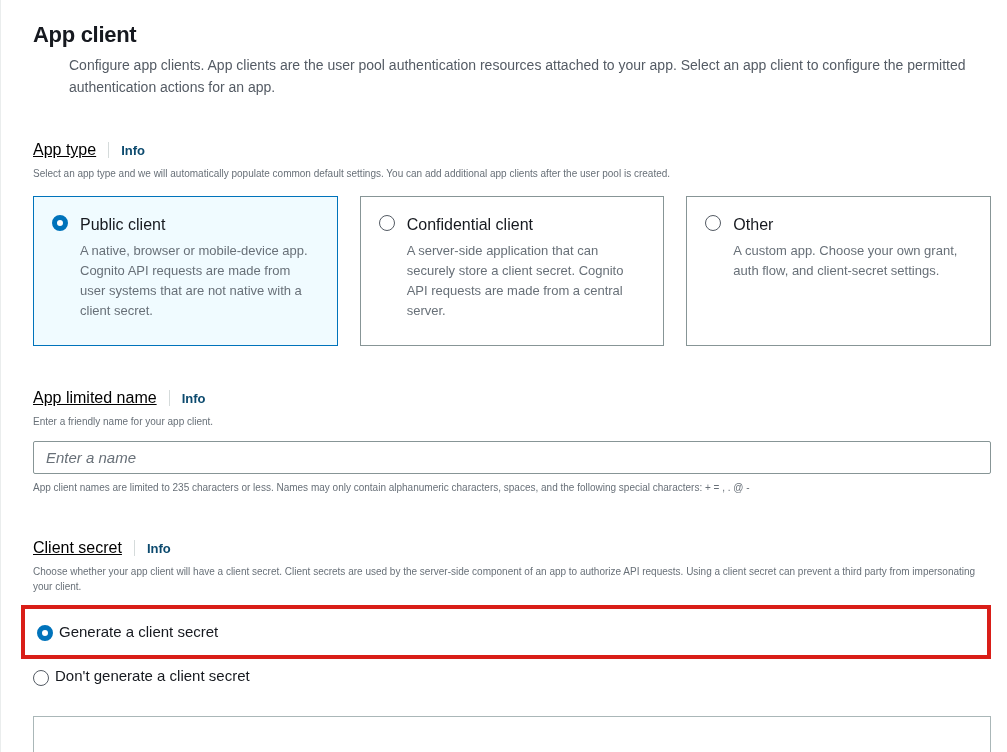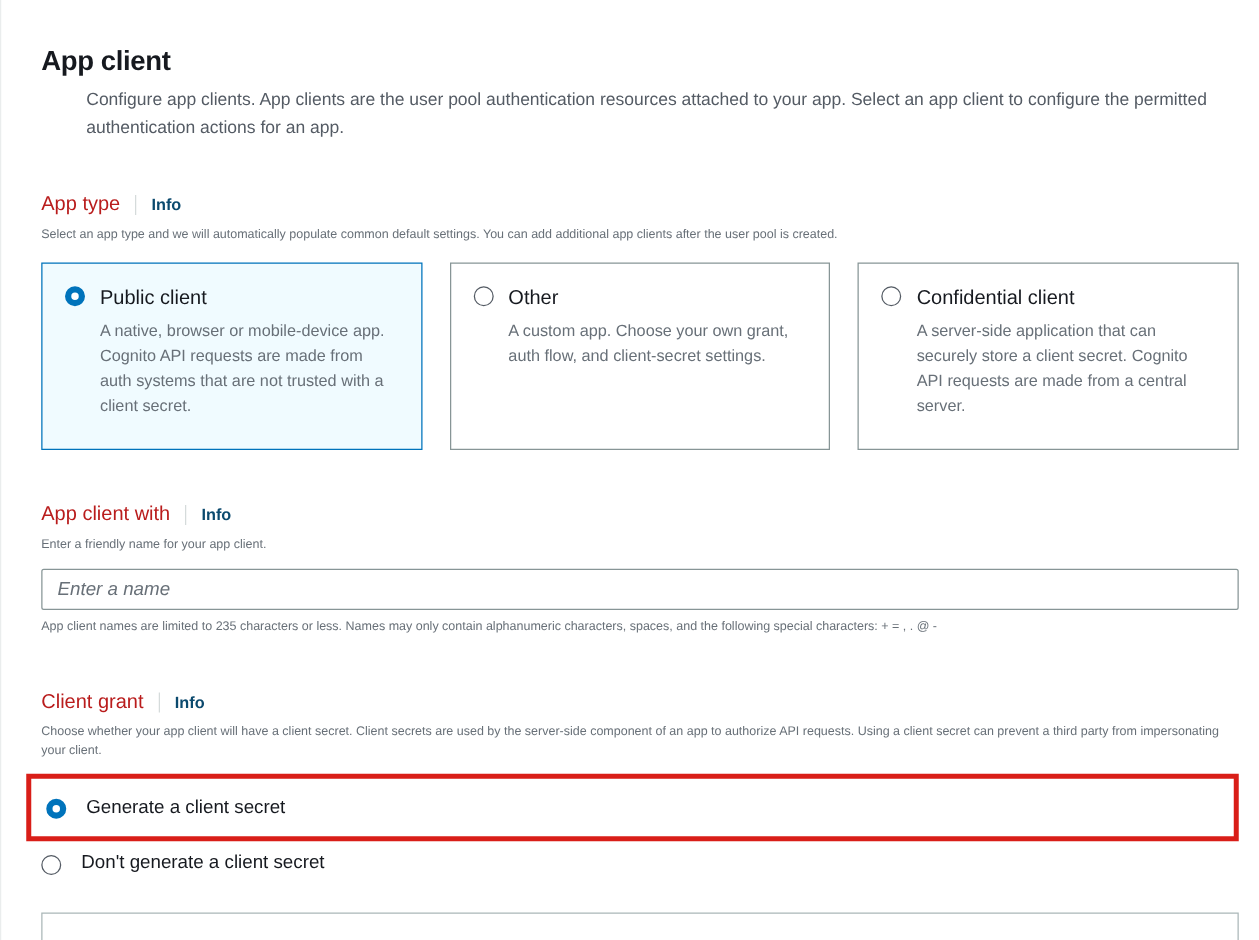--- a/index.html
+++ b/index.html
@@ -12,41 +12,42 @@
   }
   .container {
     width: 1007px;
     padding: 0 16px 16px 16px;
     border-left: 1px solid #eaeded;
   }
   .page-header h1 {
     font-size: 22px;
     font-weight: 700;
     color: #16191f;
-    padding-top: 32px;
+    padding-top: 18px;
     letter-spacing: -0.3px;
   }
   .page-header p {
     color: #545b64;
     margin-top: 4px;
     font-size: 14px;
     line-height: 1.55;
     margin-left: 36px;
   }
   .section { margin-top: 40px; }
 
   .section-title-row {
     display: flex;
     align-items: baseline;
     gap: 12px;
   }
   .section-title {
     font-size: 16px;
     font-weight: 400;
-    color: #b91c1c;
+    color: #000000;
+    text-decoration: underline;
   }
   .divider-v {
     width: 1px;
     height: 16px;
     background: #d5dbdb;
     align-self: center;
   }
   .info-link {
     color: #0c4a6e;
     font-size: 13px;
@@ -114,21 +115,21 @@
     border-radius: 2px;
     color: #404040;
     font-style: italic;
   }
   .text-input::placeholder { color: #687078; font-style: italic; }
 
   .radio-list { margin-top: 12px; }
   .radio-row {
     display: flex;
     align-items: center;
-    gap: 16px;
+    gap: 6px;
     padding: 6px 0;
     cursor: pointer;
   }
   .radio-label {
     font-size: 15px;
     color: #16191f;
   }
 
   .highlight-box {
     border: 4px solid #d91e18;
@@ -164,54 +165,54 @@
       <div class="divider-v"></div>
       <div class="info-link">Info</div>
     </div>
     <div class="section-desc">Select an app type and we will automatically populate common default settings. You can add additional app clients after the user pool is created.</div>
 
     <div class="tile-row">
       <div class="tile selected">
         <div class="radio-outer"></div>
         <div class="tile-body">
           <div class="tile-title">Public client</div>
-          <div class="tile-desc">A native, browser or mobile-device app. Cognito API requests are made from auth systems that are not trusted with a client secret.</div>
+          <div class="tile-desc">A native, browser or mobile-device app. Cognito API requests are made from user systems that are not native with a client secret.</div>
+        </div>
+      </div>
+      <div class="tile">
+        <div class="radio-outer"></div>
+        <div class="tile-body">
+          <div class="tile-title">Confidential client</div>
+          <div class="tile-desc">A server-side application that can securely store a client secret. Cognito API requests are made from a central server.</div>
         </div>
       </div>
       <div class="tile">
         <div class="radio-outer"></div>
         <div class="tile-body">
           <div class="tile-title">Other</div>
           <div class="tile-desc">A custom app. Choose your own grant, auth flow, and client-secret settings.</div>
         </div>
       </div>
-      <div class="tile">
-        <div class="radio-outer"></div>
-        <div class="tile-body">
-          <div class="tile-title">Confidential client</div>
-          <div class="tile-desc">A server-side application that can securely store a client secret. Cognito API requests are made from a central server.</div>
-        </div>
-      </div>
     </div>
   </div>
 
   <div class="section ml16">
     <div class="section-title-row">
-      <div class="section-title">App client with</div>
+      <div class="section-title">App limited name</div>
       <div class="divider-v"></div>
       <div class="info-link">Info</div>
     </div>
     <div class="section-desc">Enter a friendly name for your app client.</div>
     <input type="text" class="text-input" placeholder="Enter a name" style="">
     <div class="section-desc" style="margin-top:6px;">App client names are limited to 235 characters or less. Names may only contain alphanumeric characters, spaces, and the following special characters: + = , . @ -</div>
   </div>
 
   <div class="section ml16">
     <div class="section-title-row">
-      <div class="section-title">Client grant</div>
+      <div class="section-title">Client secret</div>
       <div class="divider-v"></div>
       <div class="info-link">Info</div>
     </div>
     <div class="section-desc">Choose whether your app client will have a client secret. Client secrets are used by the server-side component of an app to authorize API requests. Using a client secret can prevent a third party from impersonating your client.</div>
 
     <div class="radio-list">
       <div class="highlight-box">
         <div class="radio-row selected">
           <div class="radio-outer"></div>
           <div class="radio-label">Generate a client secret</div>

